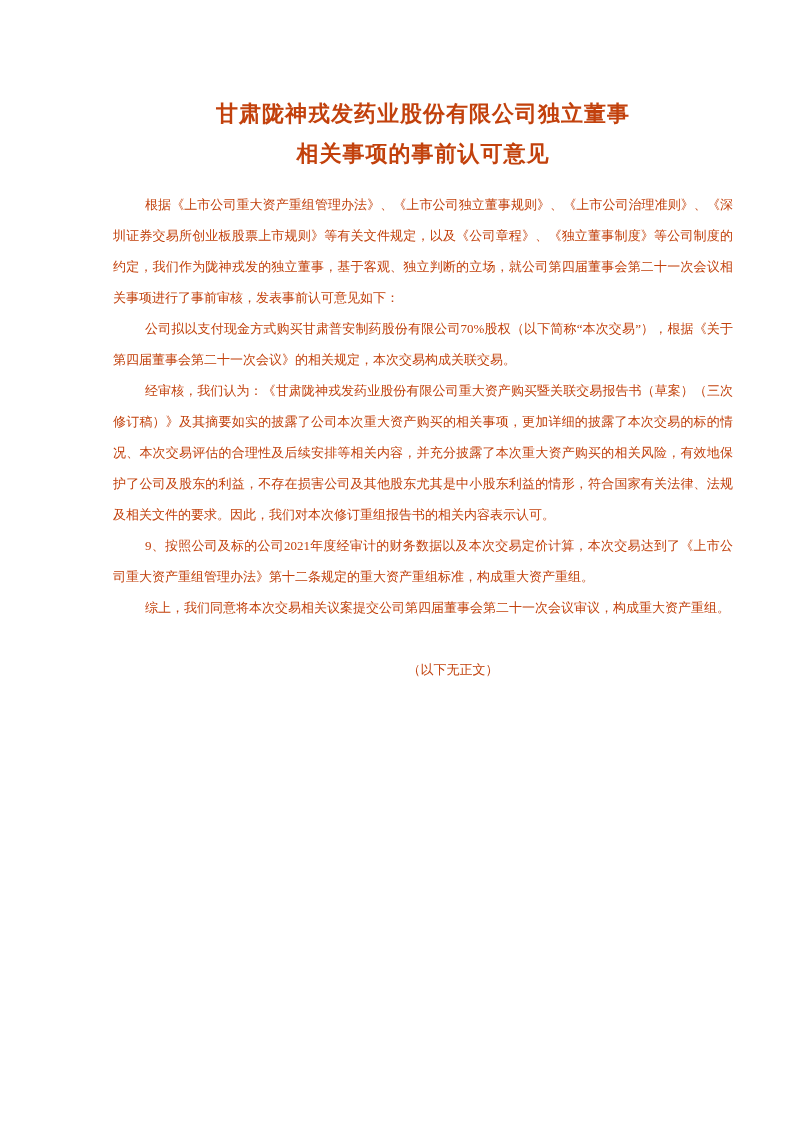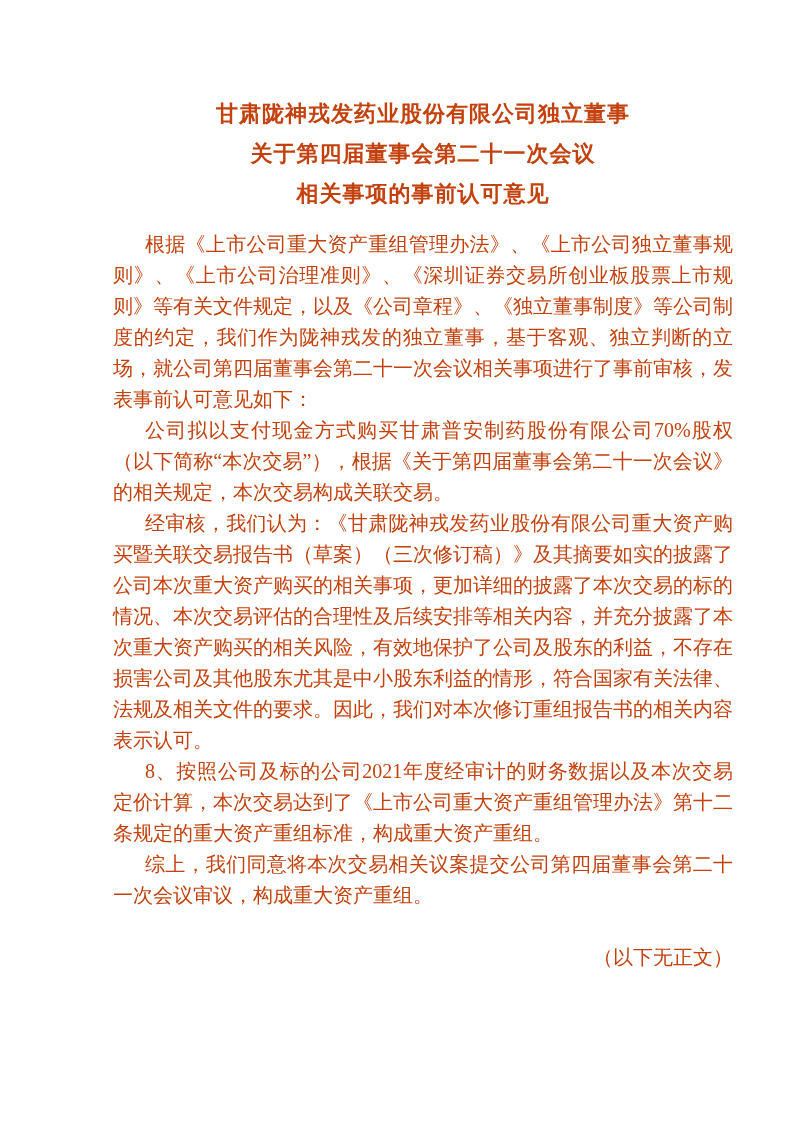--- a/index.html
+++ b/index.html
@@ -21,44 +21,43 @@
   }
   .title-block {
     text-align: center;
     font-weight: bold;
     font-size: 22px;
     line-height: 40px;
     letter-spacing: 1px;
   }
   .body-block {
     margin-top: 15px;
-    font-size: 20px;
+    font-size: 13px;
     line-height: 31px;
     text-align: justify;
   }
   p.para {
     margin: 0;
     text-indent: 32px;
   }
   p.closing {
     margin: 31px 0 0 0;
     text-indent: 60px;
-    text-align: right;
+    text-align: center;
   }
 </style>
 </head>
 <body>
 
 <div class="page">
   <div class="title-block">
     <div>甘肃陇神戎发药业股份有限公司独立董事</div>
-    <div>关于第四届董事会第二十一次会议</div>
     <div>相关事项的事前认可意见</div>
   </div>
   <div class="body-block">
     <p class="para">根据《上市公司重大资产重组管理办法》、《上市公司独立董事规则》、《上市公司治理准则》、《深圳证券交易所创业板股票上市规则》等有关文件规定，以及《公司章程》、《独立董事制度》等公司制度的约定，我们作为陇神戎发的独立董事，基于客观、独立判断的立场，就公司第四届董事会第二十一次会议相关事项进行了事前审核，发表事前认可意见如下：</p>
     <p class="para">公司拟以支付现金方式购买甘肃普安制药股份有限公司70%股权（以下简称“本次交易”），根据《关于第四届董事会第二十一次会议》的相关规定，本次交易构成关联交易。</p>
     <p class="para">经审核，我们认为：《甘肃陇神戎发药业股份有限公司重大资产购买暨关联交易报告书（草案）（三次修订稿）》及其摘要如实的披露了公司本次重大资产购买的相关事项，更加详细的披露了本次交易的标的情况、本次交易评估的合理性及后续安排等相关内容，并充分披露了本次重大资产购买的相关风险，有效地保护了公司及股东的利益，不存在损害公司及其他股东尤其是中小股东利益的情形，符合国家有关法律、法规及相关文件的要求。因此，我们对本次修订重组报告书的相关内容表示认可。</p>
-    <p class="para">8、按照公司及标的公司2021年度经审计的财务数据以及本次交易定价计算，本次交易达到了《上市公司重大资产重组管理办法》第十二条规定的重大资产重组标准，构成重大资产重组。</p>
+    <p class="para">9、按照公司及标的公司2021年度经审计的财务数据以及本次交易定价计算，本次交易达到了《上市公司重大资产重组管理办法》第十二条规定的重大资产重组标准，构成重大资产重组。</p>
     <p class="para">综上，我们同意将本次交易相关议案提交公司第四届董事会第二十一次会议审议，构成重大资产重组。</p>
     <p class="closing">（以下无正文）</p>
   </div>
 </div>
 
 </body></html>

